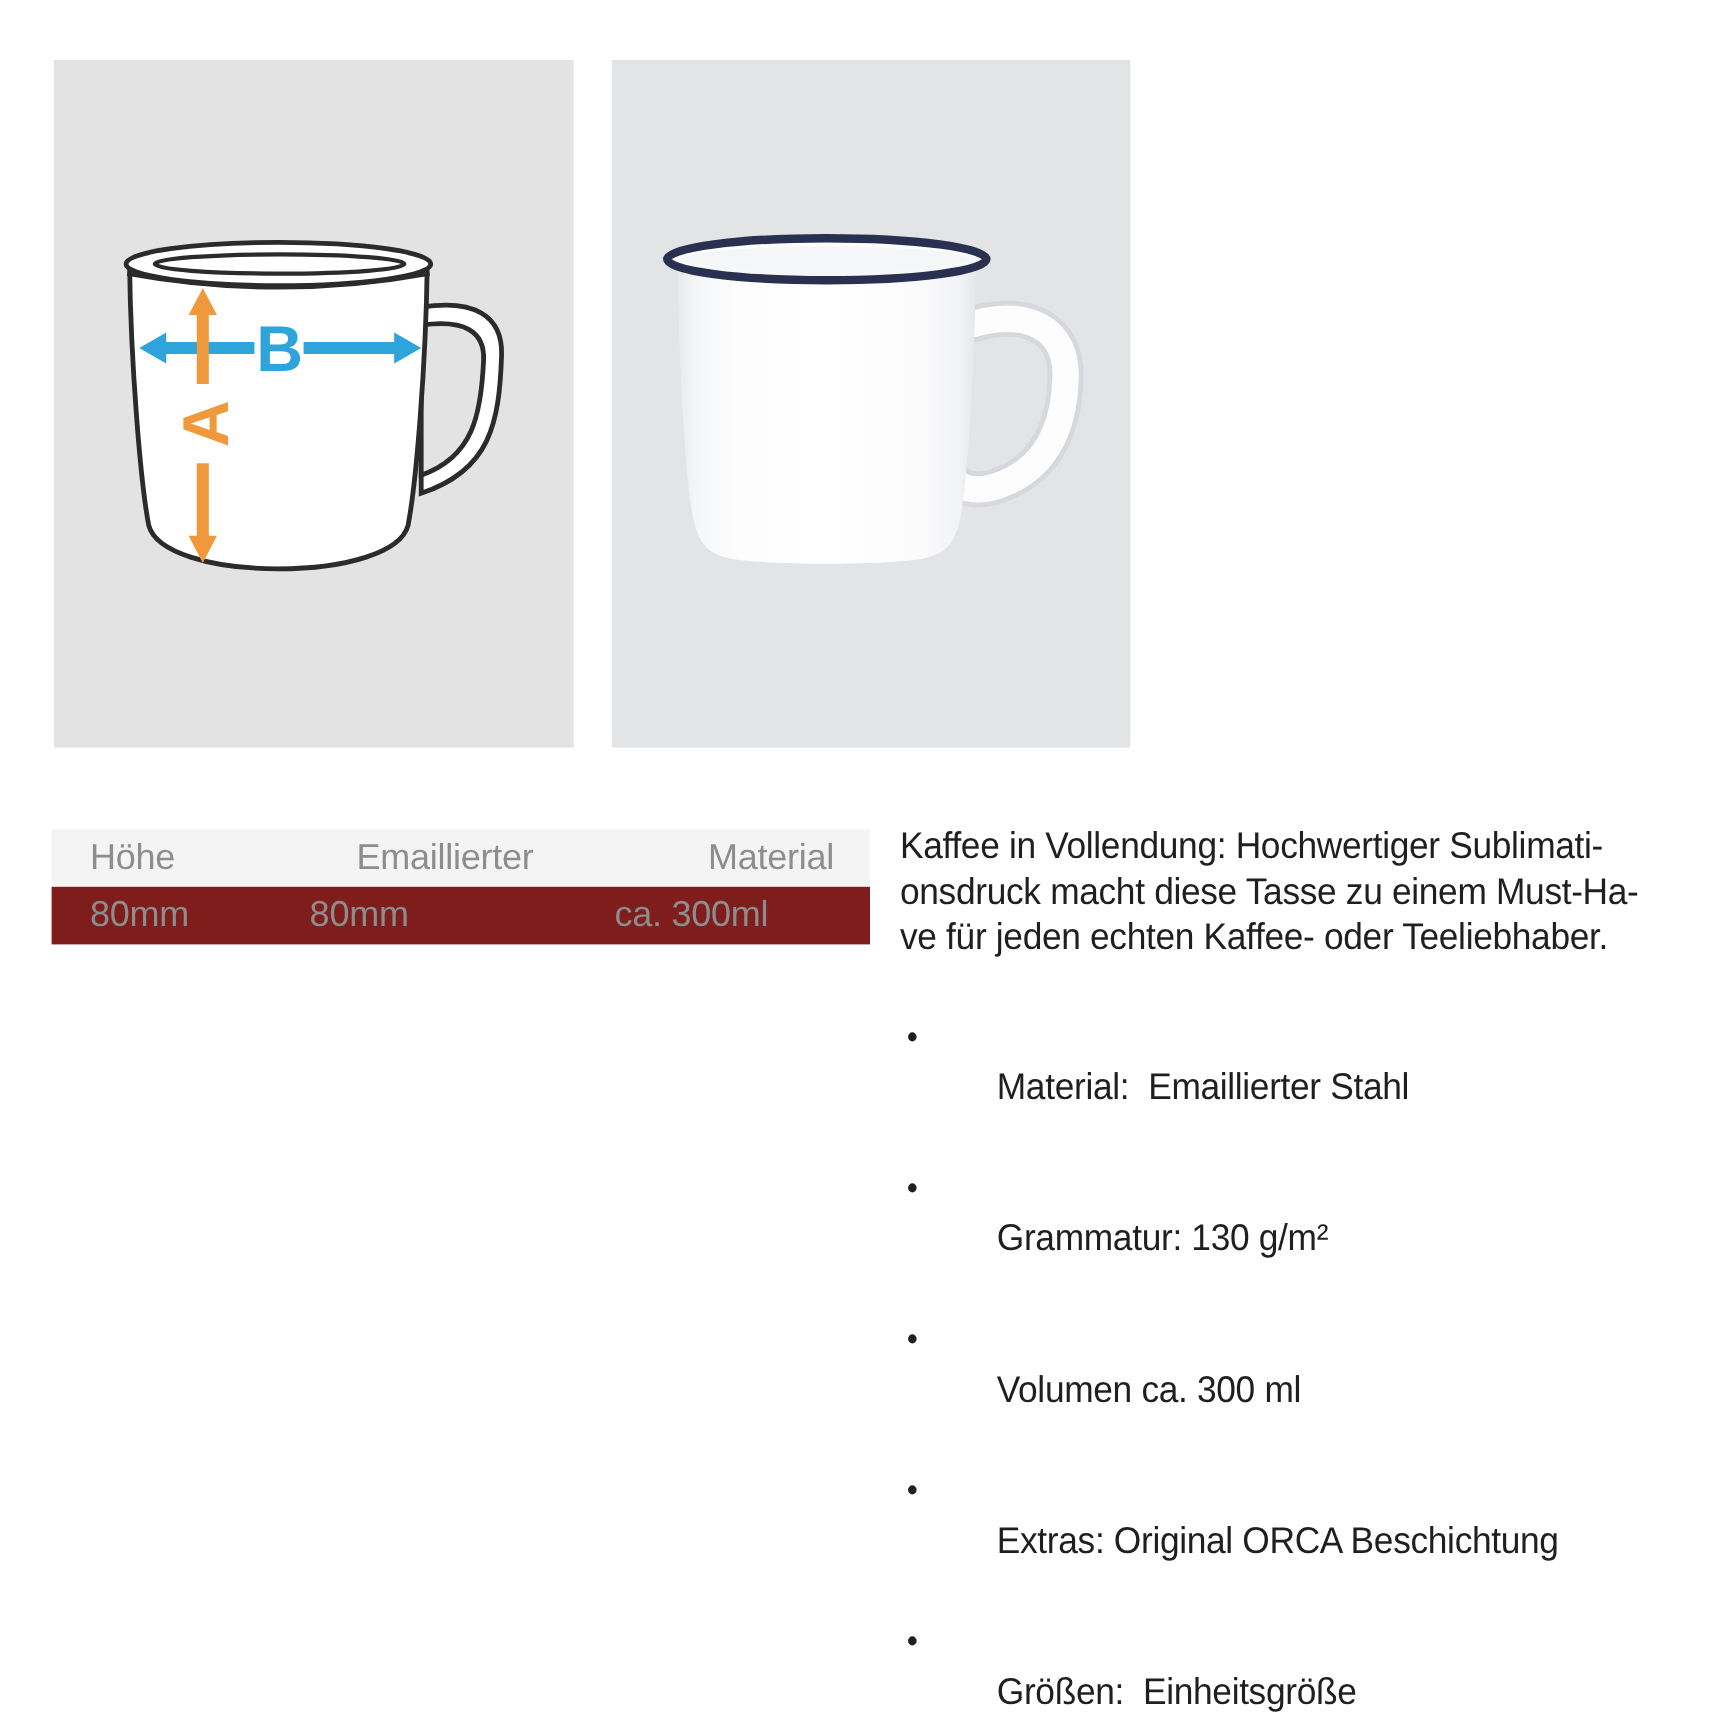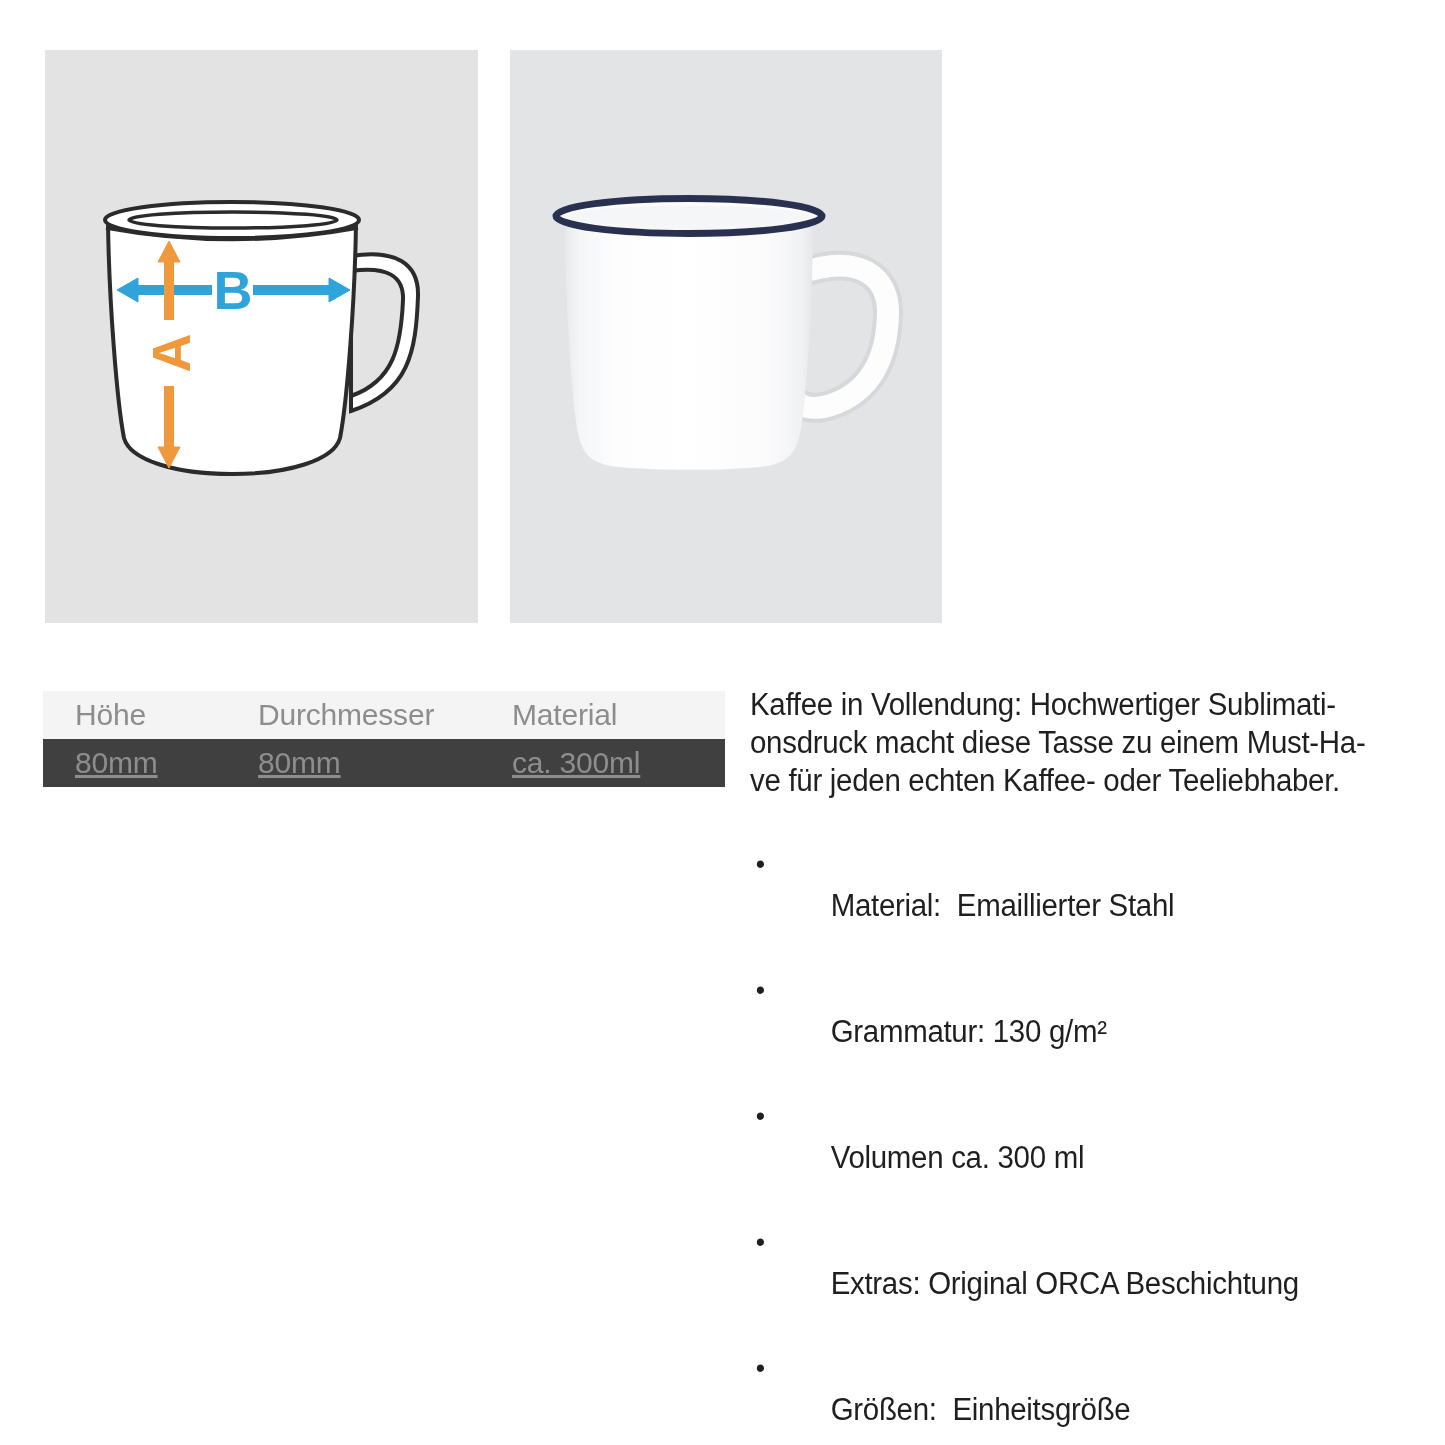--- a/index.html
+++ b/index.html
@@ -54,22 +54,22 @@
     width: 682px;
     font-size: 30px;
     color: #8d8d8d;
     letter-spacing: -0.2px;
   }
   .size-row {
     display: flex;
     height: 48px;
     align-items: center;
   }
-  .size-row.header-row { background: #f4f4f4; }
-  .size-row.value-row  { background: #404040; text-decoration: underline; }
+  .size-row.header-row { background: #f4f4f4; gap: 39px; }
+  .size-row.value-row  { background: #7f1d1d; }
   .cell { white-space: nowrap; }
   .cell.c1 { width: 215px; padding-left: 32px; box-sizing: border-box; }
   .cell.c2 { width: 254px; }
   .cell.c3 { flex: 1; }
 
   .description {
     position: absolute;
     left: 750px;
     top: 686px;
     width: 700px;
@@ -160,21 +160,21 @@
     <path d="M 55 168 C 55 248 61 342 67 378 C 71 402 79 412 101 416 C 136 421 222 421 257 416 C 279 412 287 402 291 378 C 297 342 303 248 303 168 Z" fill="url(#bodyGrad)"></path>
 
     <ellipse cx="179" cy="166" rx="133" ry="17.5" fill="url(#rimGrad)" stroke="#2a3150" stroke-width="7"></ellipse>
     <ellipse cx="179" cy="166" rx="120" ry="10.5" fill="#f4f6f8"></ellipse>
   </svg>
 </div>
 
 <div class="size-table">
   <div class="size-row header-row">
     <div class="cell c1">Höhe</div>
-    <div class="cell c2">Durchmesser</div>
+    <div class="cell c2">Emaillierter</div>
     <div class="cell c3">Material</div>
   </div>
   <div class="size-row value-row">
     <div class="cell c1">80mm</div>
     <div class="cell c2">80mm</div>
     <div class="cell c3">ca. 300ml</div>
   </div>
 </div>
 
 <div class="description">

